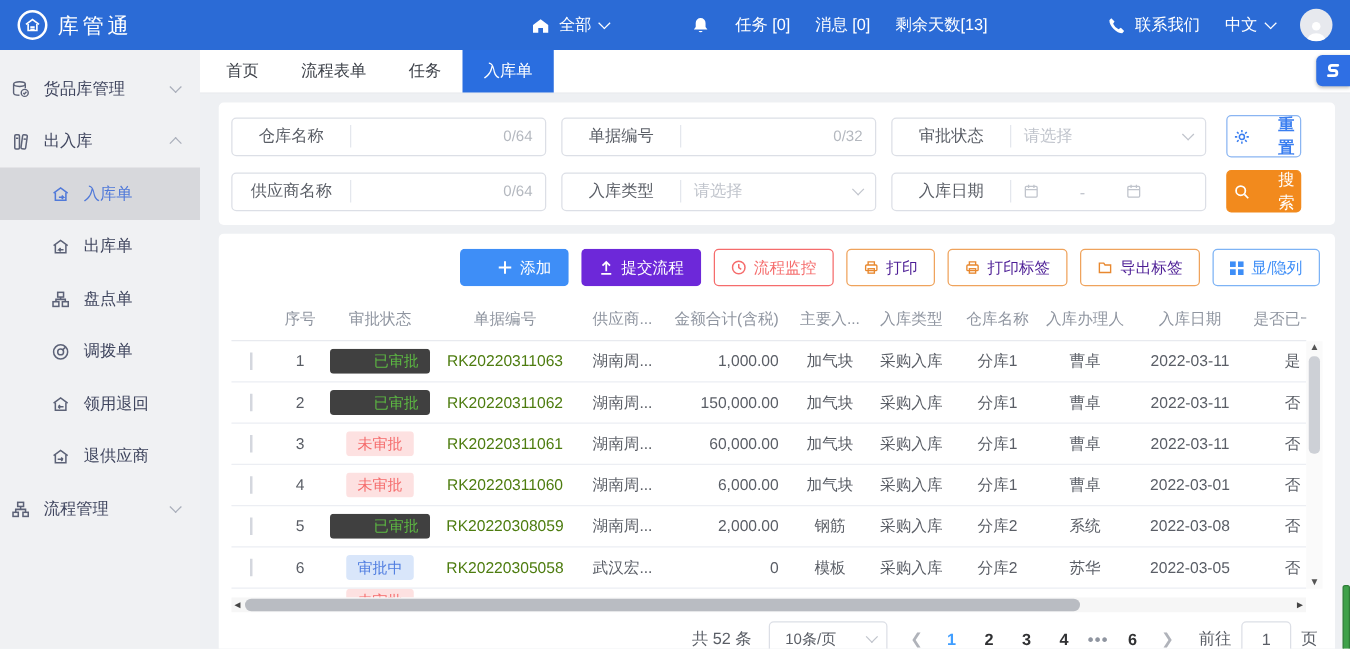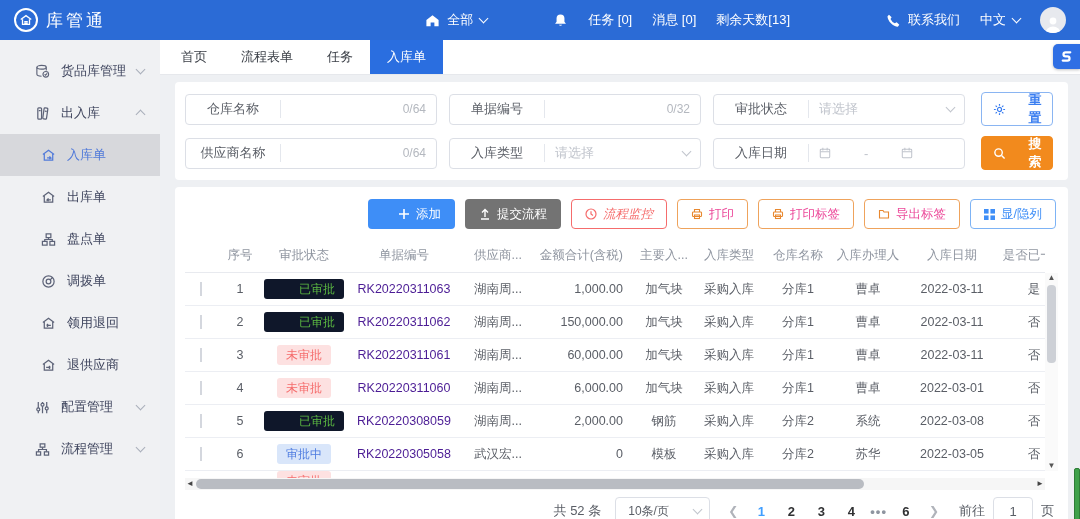--- a/index.html
+++ b/index.html
@@ -19,21 +19,21 @@
   .chev.up { transform:rotate(-135deg); margin-top:3px; }
   .gap-lg { width:26px; } .gap-xl { width:56px; }
   .avatar { width:26px; height:26px; border-radius:50%; background:#e7e9ee; display:flex; align-items:flex-end; justify-content:center; overflow:hidden; }
 
   
   .body-row { display:flex; height:479px; }
   .sidebar { width:160px; background:#f0f1f3; padding-top:10px; flex:none; }
   .main { flex:1; position:relative; background:#eef0f3; overflow:hidden; }
 
   
-  .side-item { height:42px; display:flex; align-items:center; padding-left:34px; color:#3f455e; cursor:pointer; }
+  .side-item { height:42px; display:flex; align-items:center; padding-left:8px; color:#3f455e; cursor:pointer; }
   .side-item .s-icon { width:17px; height:17px; margin-right:10px; color:#5c6277; display:flex; align-items:center; justify-content:center; }
   .side-item .s-chev { margin-left:auto; margin-right:16px; }
   .side-sub { padding-left:40px; }
   .side-sub.active { background:#d7d8dc; color:#5079d9; }
   .side-sub.active .s-icon { color:#5079d9; }
 
   
   .tabbar { height:35px; background:#fff; border-bottom:1px solid #e6e8ec; display:flex; align-items:stretch; padding-left:4px; position:relative; }
   .tab { padding:0 17px; display:flex; align-items:center; font-size:13px; color:#3c4048; cursor:pointer; }
   .tab.active { background:#2a6ee0; color:#fff; }
@@ -46,49 +46,49 @@
   .filter-row { display:flex; align-items:center; gap:12px; }
   .filter-row + .filter-row { margin-top:10px; }
   .fgroup { display:flex; align-items:center; height:31px; border:1px solid #dcdfe6; border-radius:4px; width:252px; background:#fff; }
   .fgroup .flabel { width:94px; text-align:center; font-size:13px; color:#5a5e66; flex:none; }
   .fgroup .fsep { width:1px; height:18px; background:#e4e7ed; flex:none; }
   .fgroup .finput { flex:1; display:flex; align-items:center; padding:0 10px; color:#c0c4cc; font-size:13px; height:100%; }
   .fgroup .fcounter { margin-left:auto; color:#b4b8bf; font-size:12px; }
   .fgroup .fchev { margin-left:auto; }
   .chev2 { width:7px; height:7px; border-right:1.5px solid #c0c4cc; border-bottom:1.5px solid #c0c4cc; transform:rotate(45deg); margin-top:-3px; }
   .date-part { display:flex; align-items:center; gap:6px; color:#c0c4cc; }
-  .fbtn { height:31px; border-radius:4px; padding:16px 18px; font-size:13px; display:inline-flex; align-items:center; gap:23px; cursor:pointer; border:1px solid transparent; margin-left:4px; width:72px; justify-content:center; }
+  .fbtn { height:31px; border-radius:4px; padding:16px 18px; font-size:13px; display:inline-flex; align-items:center; gap:23px; cursor:pointer; border:1px solid transparent; margin-left:4px; width:60px; justify-content:center; }
   .btn-reset { background:#fff; border-color:#8ab5f2; color:#3a7ef0; font-weight:600; }
-  .btn-search { background:#f28a1d; color:#fff; border-color:#f28a1d;font-weight:bold; }
+  .btn-search { background:#f28a1d; color:#fff; border-color:#f28a1d; }
 
   
   .table-card { margin-top:7px; padding:10px 10px 6px; }
   .actions { display:flex; justify-content:flex-end; gap:10px; padding:2px 2px 10px; }
   .abtn { height:30px; border-radius:4px; padding:0 13px; font-size:12.5px; display:inline-flex; align-items:center; gap:6px; cursor:pointer; border:1px solid transparent; background:#fff; white-space:nowrap; }
   .abtn-add { background:#3e8ef7; color:#fff;padding-left:29px; }
-  .abtn-submit { background:#737373; color:#fff; }
-  .abtn-monitor { border-color:#f56c6c; color:#f56c6c;font-style:italic; }
-  .abtn-orange { border-color:#efa35c; color:#ec4899; }
+  .abtn-submit { background:#6d28d9; color:#fff; }
+  .abtn-monitor { border-color:#f56c6c; color:#f56c6c; }
+  .abtn-orange { border-color:#efa35c; color:#4c1d95; }
   .abtn-cols { border-color:#7db3f5; color:#3e8ef7; }
 
   .table-zone { position:relative; }
   .tbl-clip { width:860px; overflow:hidden; }
   .trow { display:flex; align-items:center; height:33px; border-bottom:1px solid #eceef3; width:884px; font-size:12.5px; color:#5a5e66; }
   .trow.head { height:34px; color:#8f95a0; border-bottom:1px solid #e8eaef; }
   .tcell { text-align:center; white-space:nowrap; overflow:hidden; flex:none; }
   .c-sel{width:32px;} .c-no{width:46px;} .c-status{width:82px;} .c-code{width:118px;}
   .c-sup{width:70px;} .c-amt{width:102px; text-align:right; padding-right:12px;}
   .c-item{width:58px;} .c-type{width:72px;} .c-wh{width:66px;} .c-hand{width:74px;}
   .c-date{width:94px;} .c-key{width:70px;}
   .cbx { width:13px; height:13px; border:1px solid #d4d7de; border-radius:2px; margin:0 auto; background:#fff; cursor:pointer; }
   .badge { display:inline-block; padding:3px 9px; border-radius:3px; font-size:12px; line-height:1.2; }
-  .badge.ok { background:#0f172a; color:#5cb942;padding-left:35px; }
+  .badge.ok { background:#404040; color:#5cb942;padding-left:35px; }
   .badge.no { background:#fde1e1; color:#f56c6c; }
   .badge.pending { background:#d9e6fa; color:#4e7ce0; }
-  .link { color:#4c1d95; cursor:pointer; }
+  .link { color:#4d7c0f; cursor:pointer; }
   .partial-row { height:7px; overflow:hidden; width:884px; }
   .partial-row .badge { margin-left:92px; }
 
   .vscrollbar { position:absolute; top:34px; right:0; width:13px; bottom:19px; background:#fafafa; }
   .vscrollbar .arr { position:absolute; left:0; width:13px; height:10px; font-size:8px; line-height:10px; text-align:center; color:#555; }
   .vscrollbar .arr.up { top:0; } .vscrollbar .arr.dn { bottom:0; }
   .vscrollbar .vthumb { position:absolute; left:2px; top:12px; width:9px; height:78px; background:#cdd0d6; border-radius:4px; }
 
   .hscrollbar { position:relative; height:12px; width:860px; background:#f6f6f6; margin-top:0; }
   .hscrollbar .harr { position:absolute; top:0; width:10px; height:12px; font-size:8px; line-height:12px; text-align:center; color:#444; }
@@ -253,32 +253,20 @@
       </div>
       <div class="side-sub side-item">
         <span class="s-icon">
           <svg width="15" height="15" viewBox="0 0 16 16" fill="none" stroke="currentColor" stroke-width="1.3">
               <path d="M2 7 L8 2.5 L14 7"></path>
               <path d="M3.5 6.5 V13 h9 V6.5"></path>
               <path d="M10 10 H5.5 M10 10 l-1.5-1.5 M10 10 l-1.5 1.5"></path>
             </svg>
         </span>
         <span>退供应商</span>
-      </div>
-      <div class="side-item">
-        <span class="s-icon">
-          <svg width="15" height="15" viewBox="0 0 16 16" fill="none" stroke="currentColor" stroke-width="1.3">
-              <path d="M3.5 2 v12 M8 2 v12 M12.5 2 v12"></path>
-              <circle cx="3.5" cy="10" r="1.6" fill="#f0f1f3"></circle>
-              <circle cx="8" cy="5" r="1.6" fill="#f0f1f3"></circle>
-              <circle cx="12.5" cy="9" r="1.6" fill="#f0f1f3"></circle>
-            </svg>
-        </span>
-        <span>配置管理</span>
-        <span class="s-chev chev gray"></span>
       </div>
       <div class="side-item">
         <span class="s-icon">
           <svg width="15" height="15" viewBox="0 0 16 16" fill="none" stroke="currentColor" stroke-width="1.3">
               <rect x="5.5" y="2" width="5" height="3.5"></rect>
               <rect x="1.5" y="10.5" width="4.5" height="3.5"></rect>
               <rect x="10" y="10.5" width="4.5" height="3.5"></rect>
               <path d="M8 5.5 V8 M3.8 10.5 V8 h8.4 v2.5"></path>
             </svg>
         </span>

